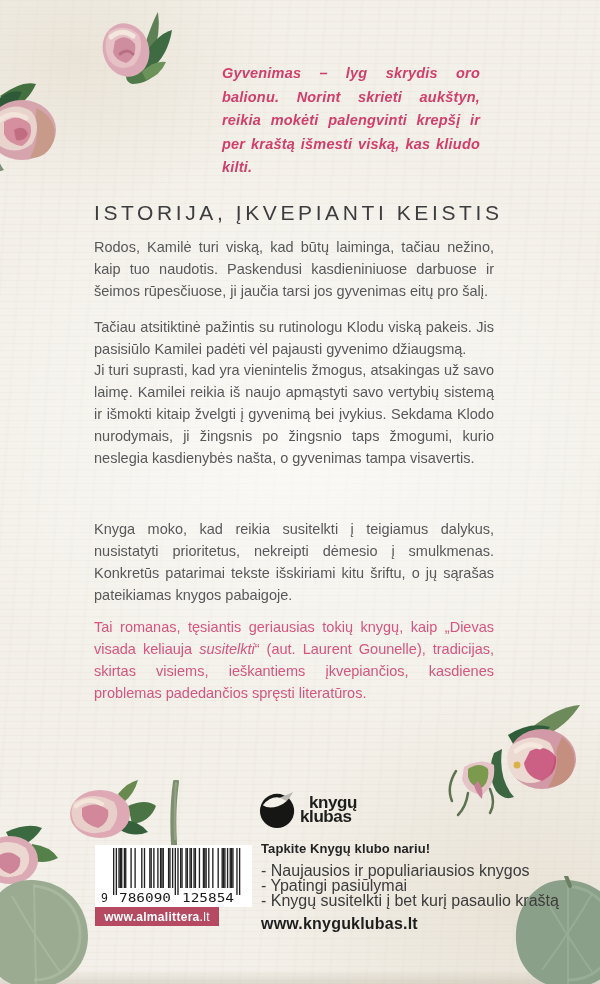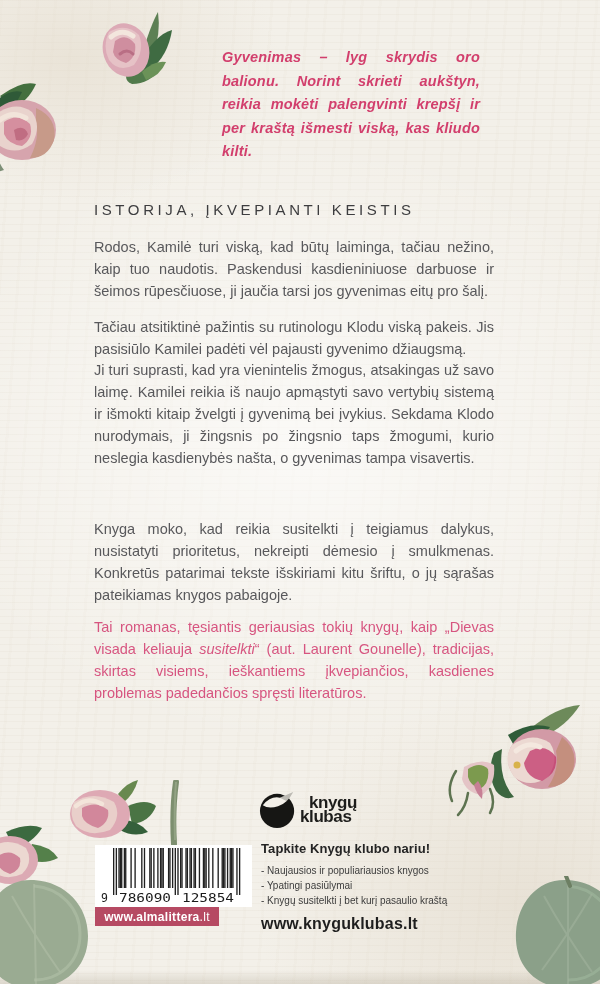--- a/index.html
+++ b/index.html
@@ -17,49 +17,49 @@
       repeating-linear-gradient(94deg, rgba(224,216,200,.10) 0 3px, rgba(255,255,255,0) 3px 18px);
   }
   .bottom-shade { position:absolute; left:0; right:0; bottom:0; height:14px;
     background:linear-gradient(to bottom, rgba(170,160,140,0), rgba(170,160,140,.30)); z-index:0; }
 
   .decor { position:absolute; z-index:1; pointer-events:none; }
 
   .textlayer { position:absolute; z-index:3; }
 
   .quote {
-    left:222px; top:46px; width:258px;
+    left:222px; top:62px; width:258px;
     font-style:italic; font-weight:bold;
     font-size:14.5px; line-height:23.5px; letter-spacing:.2px;
     text-align:justify; text-align-last:left;
   }
   .heading {
     left:94px; top:201px; width:460px;
-    font-size:15px; letter-spacing:3.6px; color:#3d3d3f; font-weight:500;
+    font-size:21px; letter-spacing:3.6px; color:#3d3d3f; font-weight:500;
   }
   .blurb-par {
     left:94px; width:400px; color:#58585b;
     font-size:14.5px; line-height:22px;
     text-align:justify; text-align-last:left;
   }
   .p1 { top:236px; } .p2 { top:316px; } .p3 { top:359px; } .p4 { top:518px; }
   .highlight { top:616px; }
   .highlight em { font-style:italic; }
 
   .club-logo { position:absolute; left:259px; top:790px; z-index:3; display:flex; }
   .logo-icon { width:38px; height:40px; }
   .logo-text { margin-left:3px; margin-top:6px; font-weight:bold; color:#1d1d1b;
     font-size:17px; line-height:14px; letter-spacing:-.4px; }
   .logo-text .l1 { display:block; padding-left:9px; }
   .logo-text .l2 { display:block; }
 
   .club-info { position:absolute; left:261px; top:841px; width:300px; z-index:3; color:#3c3c3c; }
   .club-headline { font-weight:bold; font-size:13px; color:#242424; letter-spacing:.1px; }
   .club-bullets { margin-top:7px; }
-  .club-bullets div { font-size:10px; line-height:15.2px; }
+  .club-bullets div { font-size:16px; line-height:15.2px; }
   .club-site { margin-top:6px; font-weight:bold; font-size:16px; color:#1e1e1e; letter-spacing:.2px; }
 
   .barcode-box { position:absolute; left:95px; top:845px; width:157px; height:62px;
     background:#ffffff; z-index:2; }
   .barcode-banner { position:absolute; left:95px; top:907px; width:124px; height:19px;
     z-index:2; display:flex; align-items:center; justify-content:center;
     color:#fff; font-size:12px; letter-spacing:.3px; }
   .barcode-banner .bold { font-weight:bold; }
 </style>
 </head>

